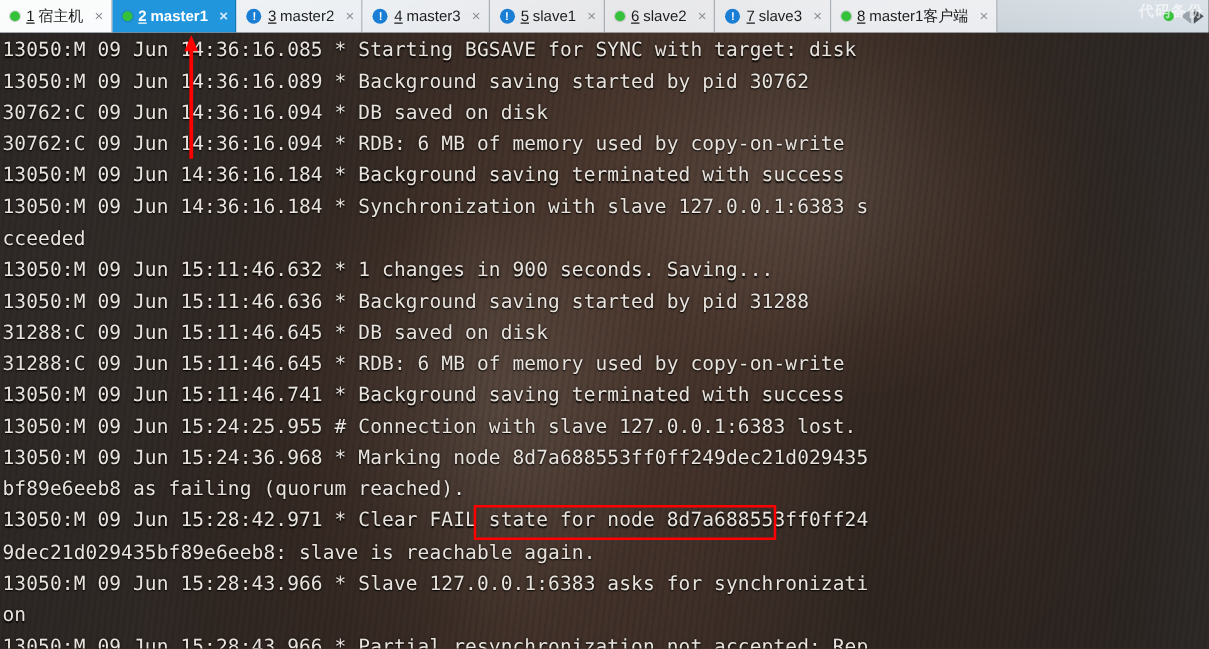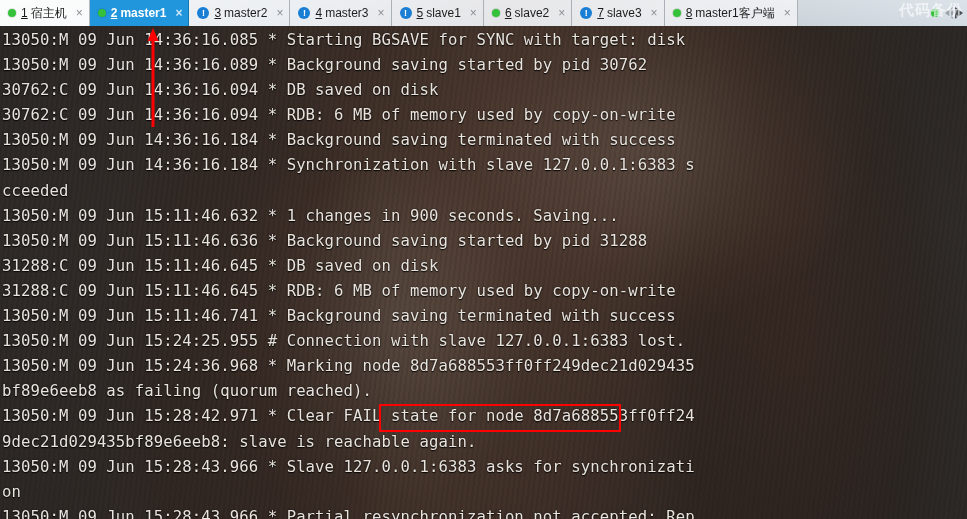--- a/index.html
+++ b/index.html
@@ -66,21 +66,21 @@
   #tabscroll .sdot{
     width:8px;height:8px;border-radius:50%;background:#35c13a;margin-right:4px;
   }
   .arrow{width:0;height:0;border-top:6px solid transparent;border-bottom:6px solid transparent;}
   .arrow.left{border-right:8px solid #9aa3ab;}
   .arrow.right{border-left:8px solid #4c5358;}
 
   #wm{
     position:absolute;right:4px;top:1px;z-index:2;
     font-family:Liberation Serif, serif;
-    font-size:15px;font-weight:bold;color:rgba(255,255,255,.62);
+    font-size:12px;font-weight:bold;color:rgba(255,255,255,.62);
     letter-spacing:1px;pointer-events:none;white-space:nowrap;
   }
 
   
   #term{
     position:absolute;left:0;top:26px;width:967px;height:493px;
     overflow:hidden;background:#302c2a;
   }
   
   #bg{position:absolute;inset:0;z-index:0;}

